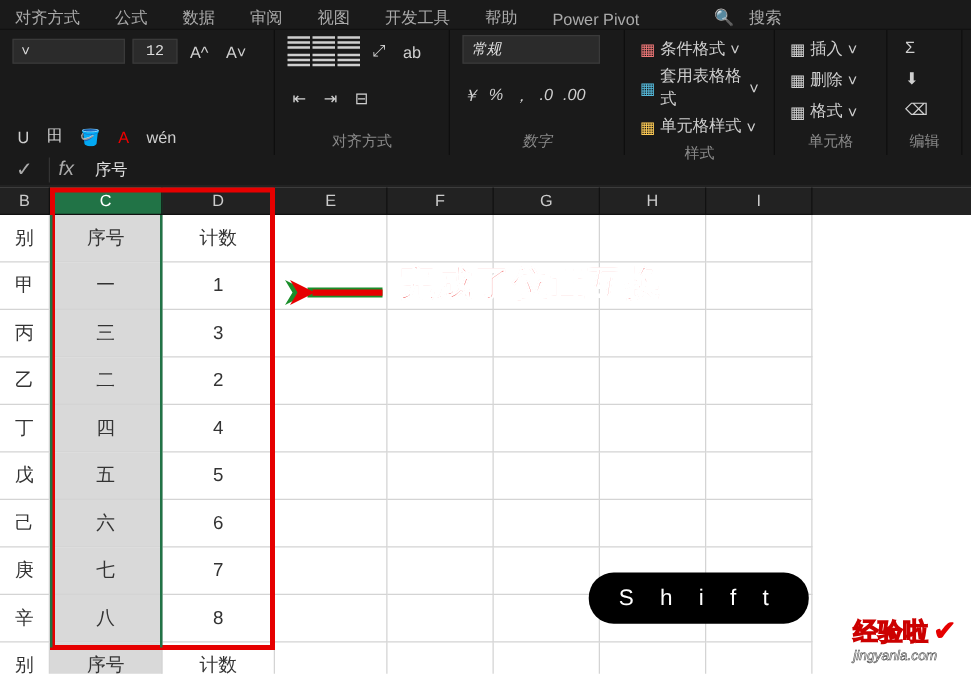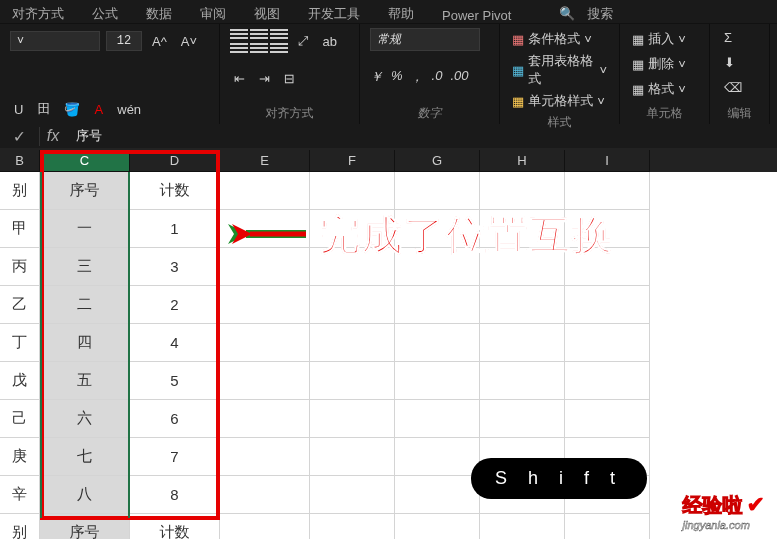--- a/index.html
+++ b/index.html
@@ -27,21 +27,21 @@
   .col-headers { display: flex; height: 22px; background: #222; }
   .col-h { border-right: 1px solid #111; border-bottom: 1px solid #111; font-size: 13px; color: #ccc; display: flex; align-items: center; justify-content: center; }
   .col-sel { background: #217346; color: #fff; }
   .sheet { position: relative; }
   .row { display: flex; height: 38px; }
   .cell { border-right: 1px solid #d4d4d4; border-bottom: 1px solid #d4d4d4; display: flex; align-items: center; justify-content: center; font-size: 15px; color: #333; }
   .sel-col { background: #d9d9d9; }
   .green-edge { position: absolute; background: #217346; }
   .red-box { position: absolute; border: 4px solid #e60000; pointer-events: none; }
   .arrow { position: absolute; }
-  .annot { position: absolute; font-size: 40px; font-weight: 700; color: #e60000; -webkit-text-stroke: 1px #fff; letter-spacing: 2px; }
+  .annot { position: absolute; font-size: 28px; font-weight: 700; color: #e60000; -webkit-text-stroke: 1px #fff; letter-spacing: 2px; }
   .shift-badge { position: absolute; background: #000; color: #fff; border-radius: 20px; padding: 10px 24px; font-size: 18px; letter-spacing: 8px; }
   .watermark { position: absolute; right: 12px; bottom: 8px; color: #fff; }
   .watermark .cn { font-size: 20px; font-weight: 700; -webkit-text-stroke: 1px #c00; }
   .watermark .tick { color: #e60000; font-size: 22px; font-weight: 900; margin-left: 4px; }
   .watermark .url { font-size: 11px; font-style: italic; color: #fff; -webkit-text-stroke: 0.5px #555; }
   .drop-btn { display:flex; align-items:center; gap:4px; font-size:13px; color:#cfcfcf; padding:2px 2px; }
   .num-btns { display:flex; gap:8px; font-size:13px; color:#cfcfcf; }
   .align-grid { display:grid; grid-template-columns:repeat(3,18px); gap:2px; }
   .align-grid span { height:12px; display:flex; flex-direction:column; justify-content:space-around; }
   .align-grid span i { display:block; height:2px; background:#cfcfcf; }
@@ -52,21 +52,21 @@
 <div class="ribbon-area">
   <div class="ribbon-tabs">
     <span>对齐方式</span>
     <span>公式</span>
     <span>数据</span>
     <span>审阅</span>
     <span>视图</span>
     <span>开发工具</span>
     <span>帮助</span>
     <span>Power Pivot</span>
-    <span style="margin-left:20px">🔍 <span>搜索</span></span>
+    <span style="margin-left:32px">🔍 <span>搜索</span></span>
   </div>
   <div class="ribbon-body">
 
     <div class="group font-group">
       <div class="ctrl-row">
         <div class="font-box" style="width:90px">˅</div>
         <div class="font-box font-size-box">12</div>
         <span class="btn-dark">A^</span>
         <span class="btn-dark">A˅</span>
       </div>

